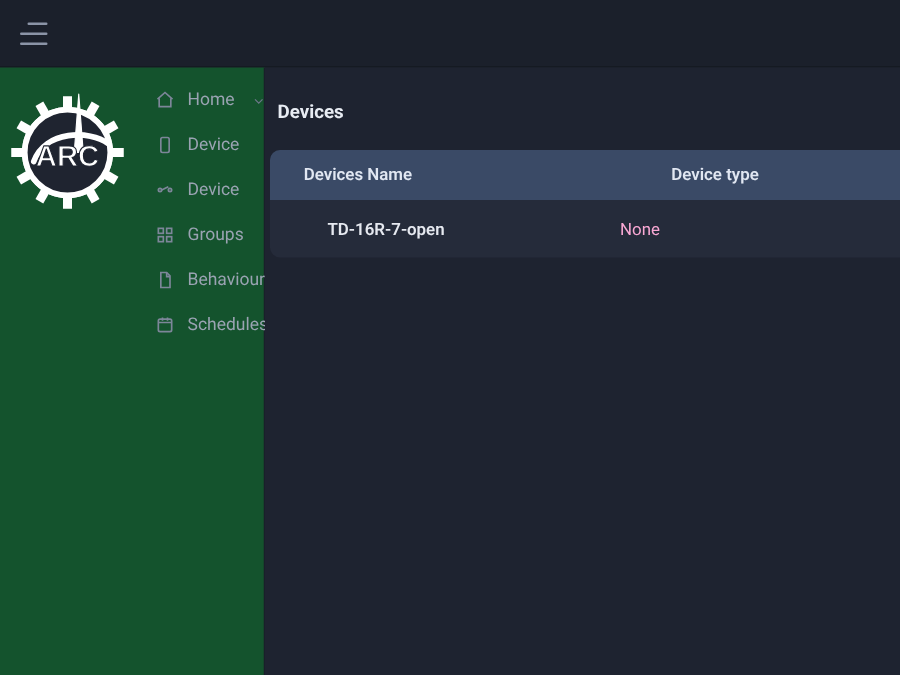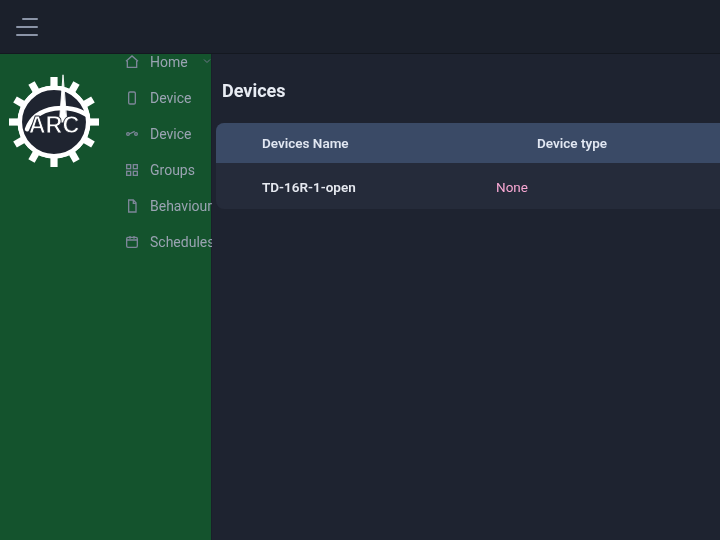--- a/index.html
+++ b/index.html
@@ -52,21 +52,21 @@
   }
   .logo-wrap svg { width: 108px; height: 108px; }
 
   .nav {
     display:flex; flex-direction:column;
     gap: 2px;
     padding: 0 8px;
   }
   .nav-item {
     display:flex;
-    align-items:flex-start;
+    align-items:flex-end;
     gap: 10px;
     color:#9aa3b2;
     font-size:14px;
     height:34px;
     padding: 0 8px;
     border-radius:4px;
     cursor:pointer;
   }
   .nav-item .icon {
     width:16px; height:16px;
@@ -79,21 +79,21 @@
   .nav-item .chev svg{ width:12px; height:12px; }
 
   
   .main {
     flex:1;
     background: linear-gradient(#1e2330, #1e2330);
     padding: 26px 0 0 0;
     position:relative;
   }
   .page-title {
-    font-size:18px;
+    font-size:15px;
     font-weight:700;
     color:#e8ecf3;
     padding-left: 10px;
     margin-bottom: 22px;
   }
 
   .card {
     background:#252b3a;
     border-radius:8px 0 0 8px;
     margin-left:4px;
@@ -101,21 +101,21 @@
   }
   .thead {
     display:flex;
     background:#3a4a66;
     height:40px;
     align-items:center;
     color:#e1e7f2;
     font-size:13.5px;
     font-weight:600;
   }
-  .col-name { width: 305px; padding-left: 46px; }
+  .col-name { width: 305px; padding-left: 27px; }
   .col-type { flex:1; padding-left: 16px; }
 
   .trow {
     display:flex;
     height:46px;
     align-items:center;
     font-size:13.5px;
     border-top:1px solid rgba(0,0,0,0);
   }
   .trow .cell-name { width:280px; padding-left:46px; color:#e6e9f0; font-weight:600;}
@@ -235,18 +235,18 @@
 
   <main class="main">
     <h1 class="page-title">Devices</h1>
 
     <div class="card">
       <div class="thead">
         <div class="col-name">Devices Name</div>
         <div class="col-type">Device type</div>
       </div>
       <div class="trow">
-        <div class="cell-name">TD-16R-1-open</div>
+        <div class="cell-name">TD-16R-7-open</div>
         <div class="cell-type">None</div>
       </div>
     </div>
   </main>
 </div>
 
 </body></html>

